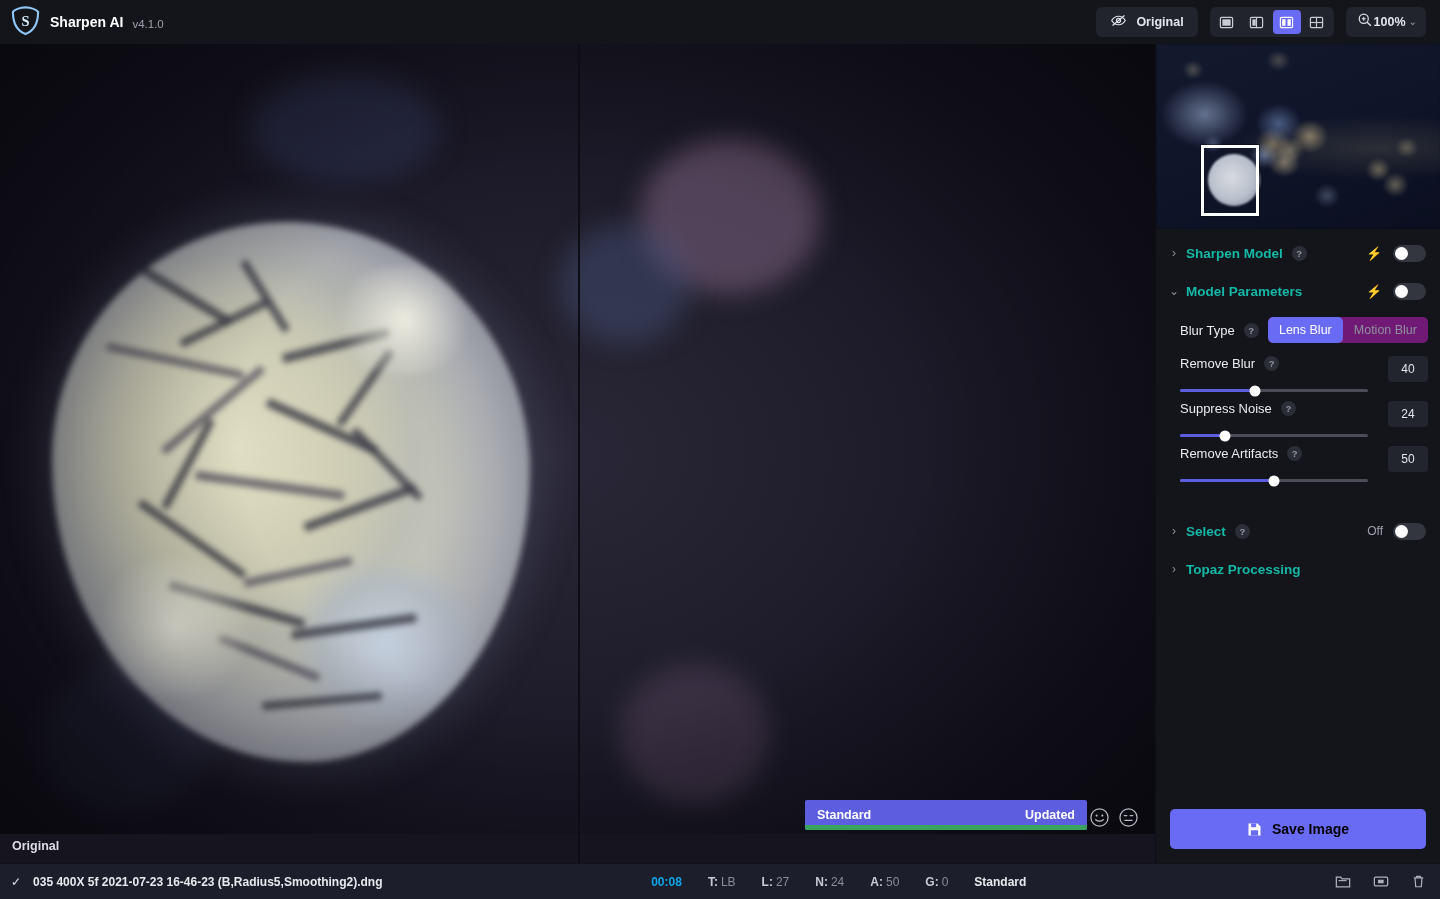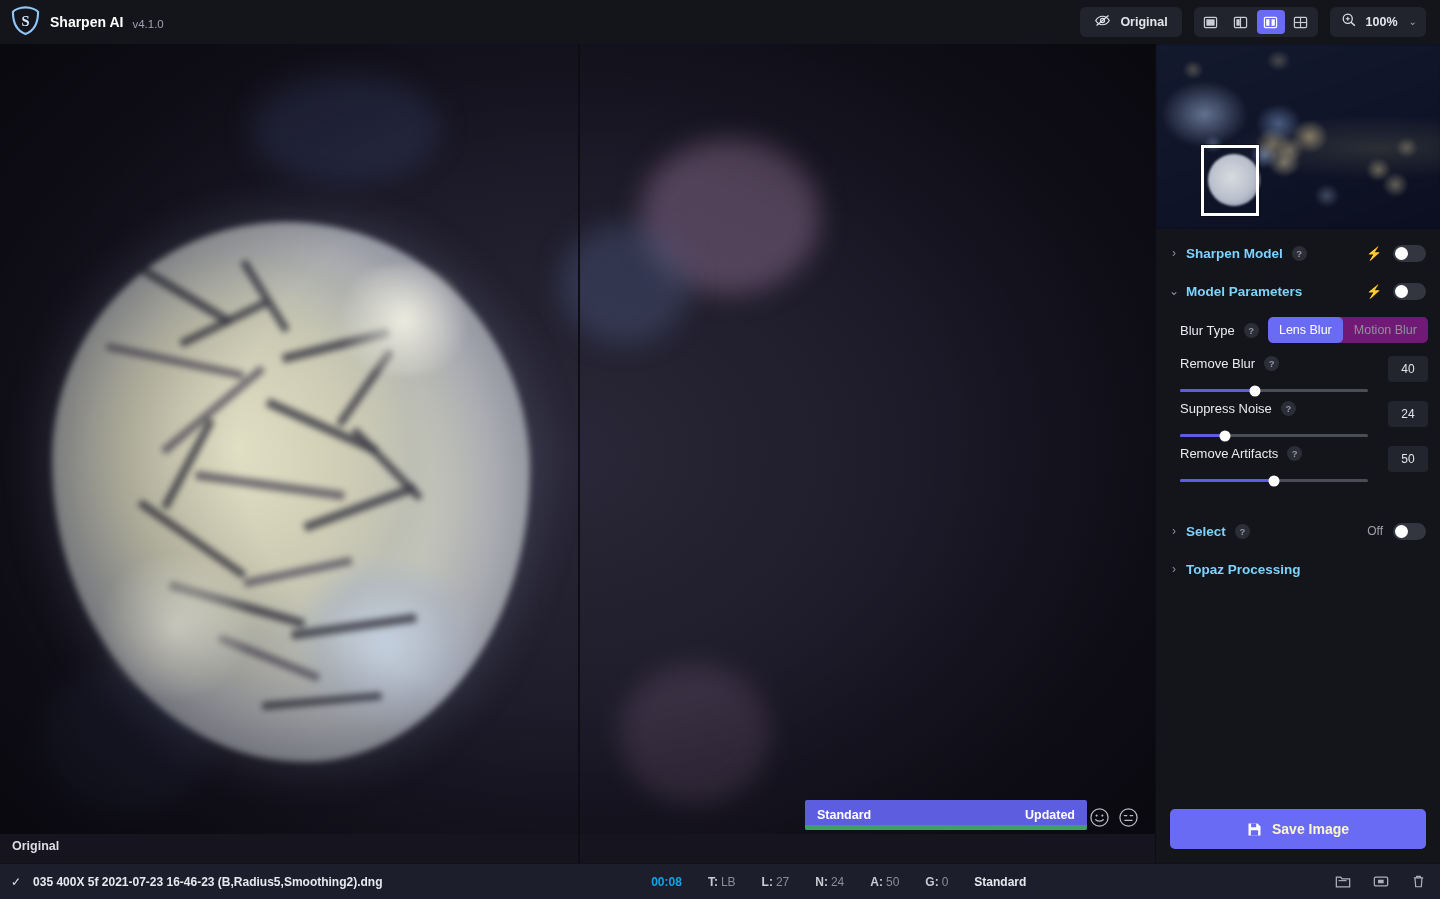--- a/index.html
+++ b/index.html
@@ -45,21 +45,21 @@
   .orig-btn { padding: 0 14px; gap: 9px; cursor: pointer; }
   .orig-label { font-size: 12.5px; color: #e3e5ea; font-weight: 600; }
 
   .viewmodes { padding: 3px; gap: 2px; }
   .vm {
     width: 28px; height: 24px; border-radius: 4px; display: flex;
     align-items: center; justify-content: center; cursor: pointer;
   }
   .vm.active { background: #6a6bf5; }
 
-  .zoomgrp { padding: 0 9px 0 11px; gap: 9px; cursor: pointer; }
+  .zoomgrp { padding: 0 9px 0 11px; gap: 1px; cursor: pointer; }
   .zoom-val { font-size: 12.5px; color: #e3e5ea; font-weight: 600; min-width: 34px; }
   .caret { color: #9ea1ad; font-size: 10px; line-height: 1; }
 
   
   .body { display: flex; flex: 1 1 auto; min-height: 0; }
 
   
   .canvas { position: relative; flex: 1 1 auto; overflow: hidden; background: #16151f; }
   .pane { position: absolute; top: 0; bottom: 0; overflow: hidden; }
   .pane.left { left: 0; width: 578px; }
@@ -162,21 +162,21 @@
   }
   .nav-rect { position: absolute; left: 45px; top: 101px; width: 58px; height: 71px;
               border: 3px solid #fff; box-shadow: 0 0 0 1px rgba(0,0,0,.35); cursor: move; }
 
   .panel-body { flex: 1 1 auto; overflow-y: auto; padding-top: 5px; }
 
   .grp-head {
     display: flex; align-items: center; height: 38px; padding: 0 14px 0 9px; cursor: pointer;
   }
   .chev { width: 18px; color: #8d909c; font-size: 12px; display: flex; justify-content: center; flex: none; }
-  .grp-title { font-size: 13.5px; color: #7dd3fc; font-weight: 600; margin-left: 3px; }
+  .grp-title { font-size: 13.5px; color: #14b8a6; font-weight: 600; margin-left: 3px; }
   .qm {
     width: 15px; height: 15px; border-radius: 50%; background: #2b2d37; color: #9498a6;
     font-size: 9.5px; display: inline-flex; align-items: center; justify-content: center;
     margin-left: 9px; flex: none; cursor: pointer; font-weight: 700;
   }
   .grp-right { margin-left: auto; display: flex; align-items: center; gap: 10px; }
   .off-lbl { font-size: 12px; color: #9ea1ad; }
   .toggle {
     width: 33px; height: 17px; border-radius: 9px; background: #33353f; position: relative; cursor: pointer; flex: none;
   }
@@ -209,21 +209,21 @@
   .knob { position: absolute; top: 50%; width: 11px; height: 11px; border-radius: 50%;
           background: #fff; transform: translate(-50%, -50%); }
 
   .spacer { height: 22px; }
 
   .panel-foot { flex: none; padding: 12px 14px 14px; }
   .save-btn {
     height: 40px; width: 100%; background: #6a6bf5; border-radius: 5px; border: none;
     display: flex; align-items: center; justify-content: center; gap: 10px; cursor: pointer;
   }
-  .save-btn span { font-size: 14px; color: #fef9c3; font-weight: 600; text-align: center; }
+  .save-btn span { font-size: 14px; color: #000000; font-weight: 600; text-align: center; }
 
   
   .statusbar {
     height: 36px; flex: none; background: #1c1f2b; display: flex; align-items: center;
     padding: 0 14px 0 11px; gap: 0; border-top: 1px solid #101218;
   }
   .chk { color: #dfe2e8; font-size: 12px; margin-right: 12px; }
   .sb-file { font-size: 12px; color: #e7e9ee; font-weight: 600; }
   .sb-mid { margin-left: auto; display: flex; align-items: center; gap: 26px; }
   .sb-time { font-size: 12px; color: #0ea5e9; font-weight: 700; }

